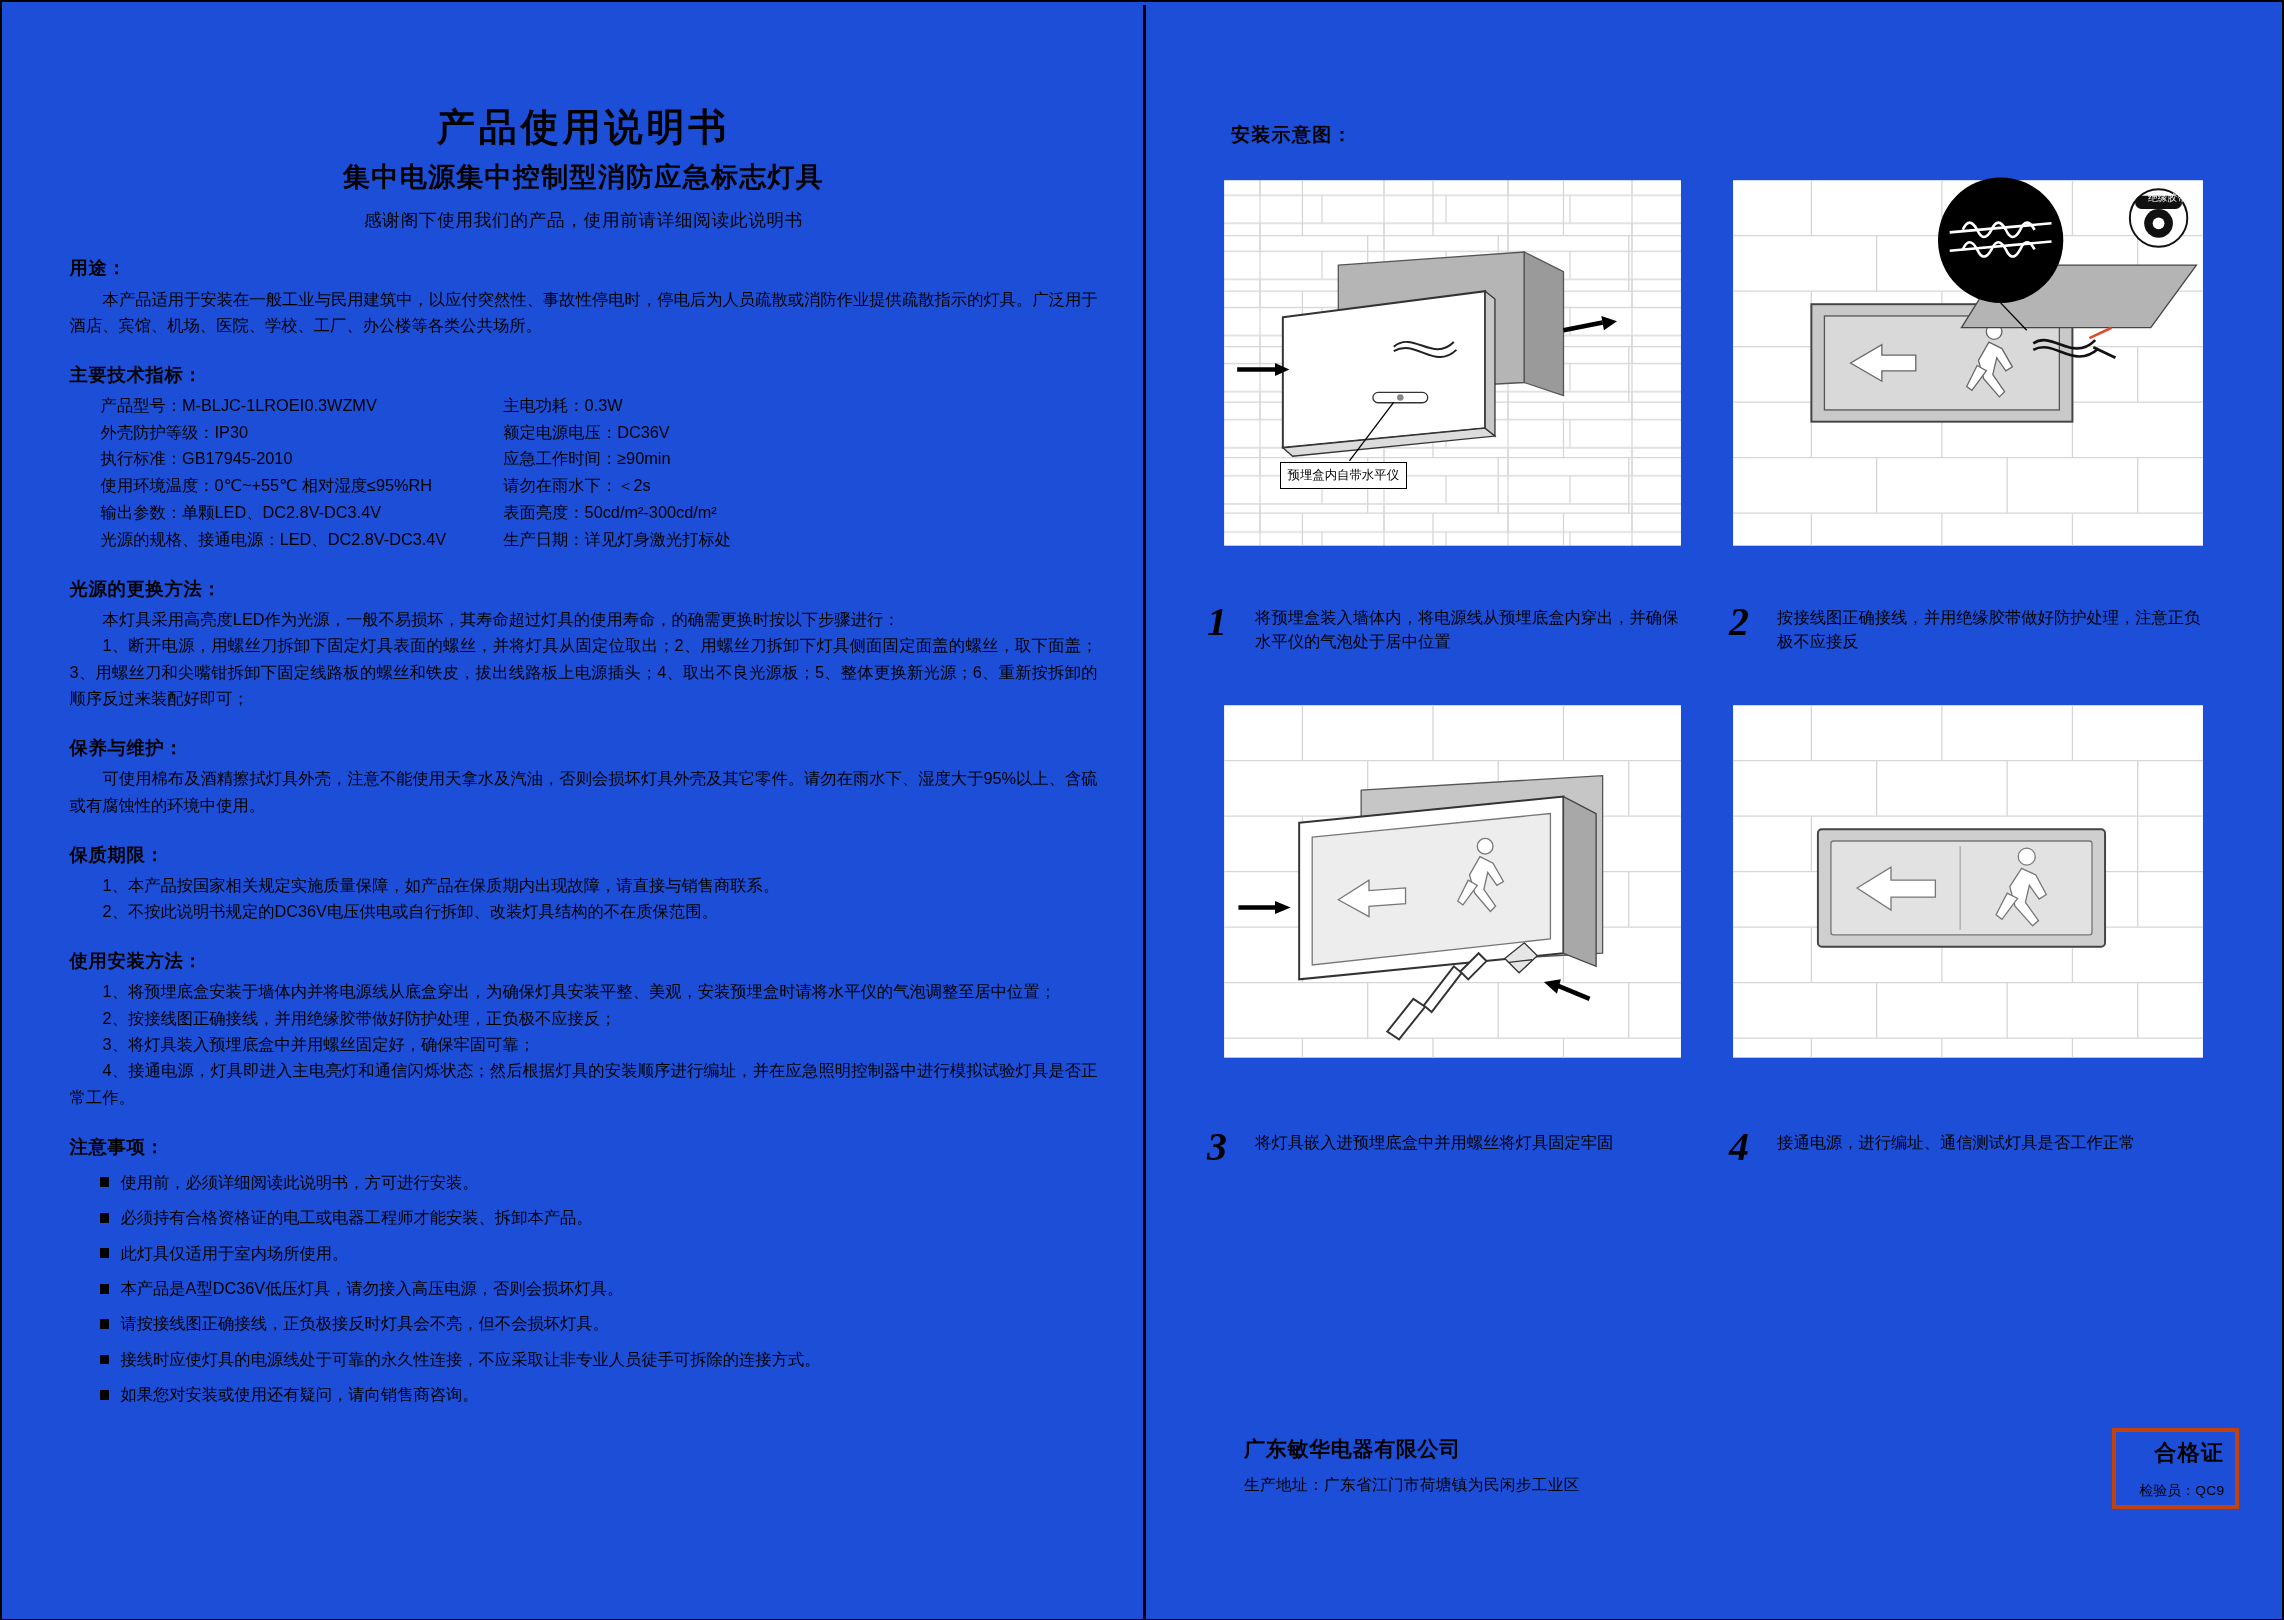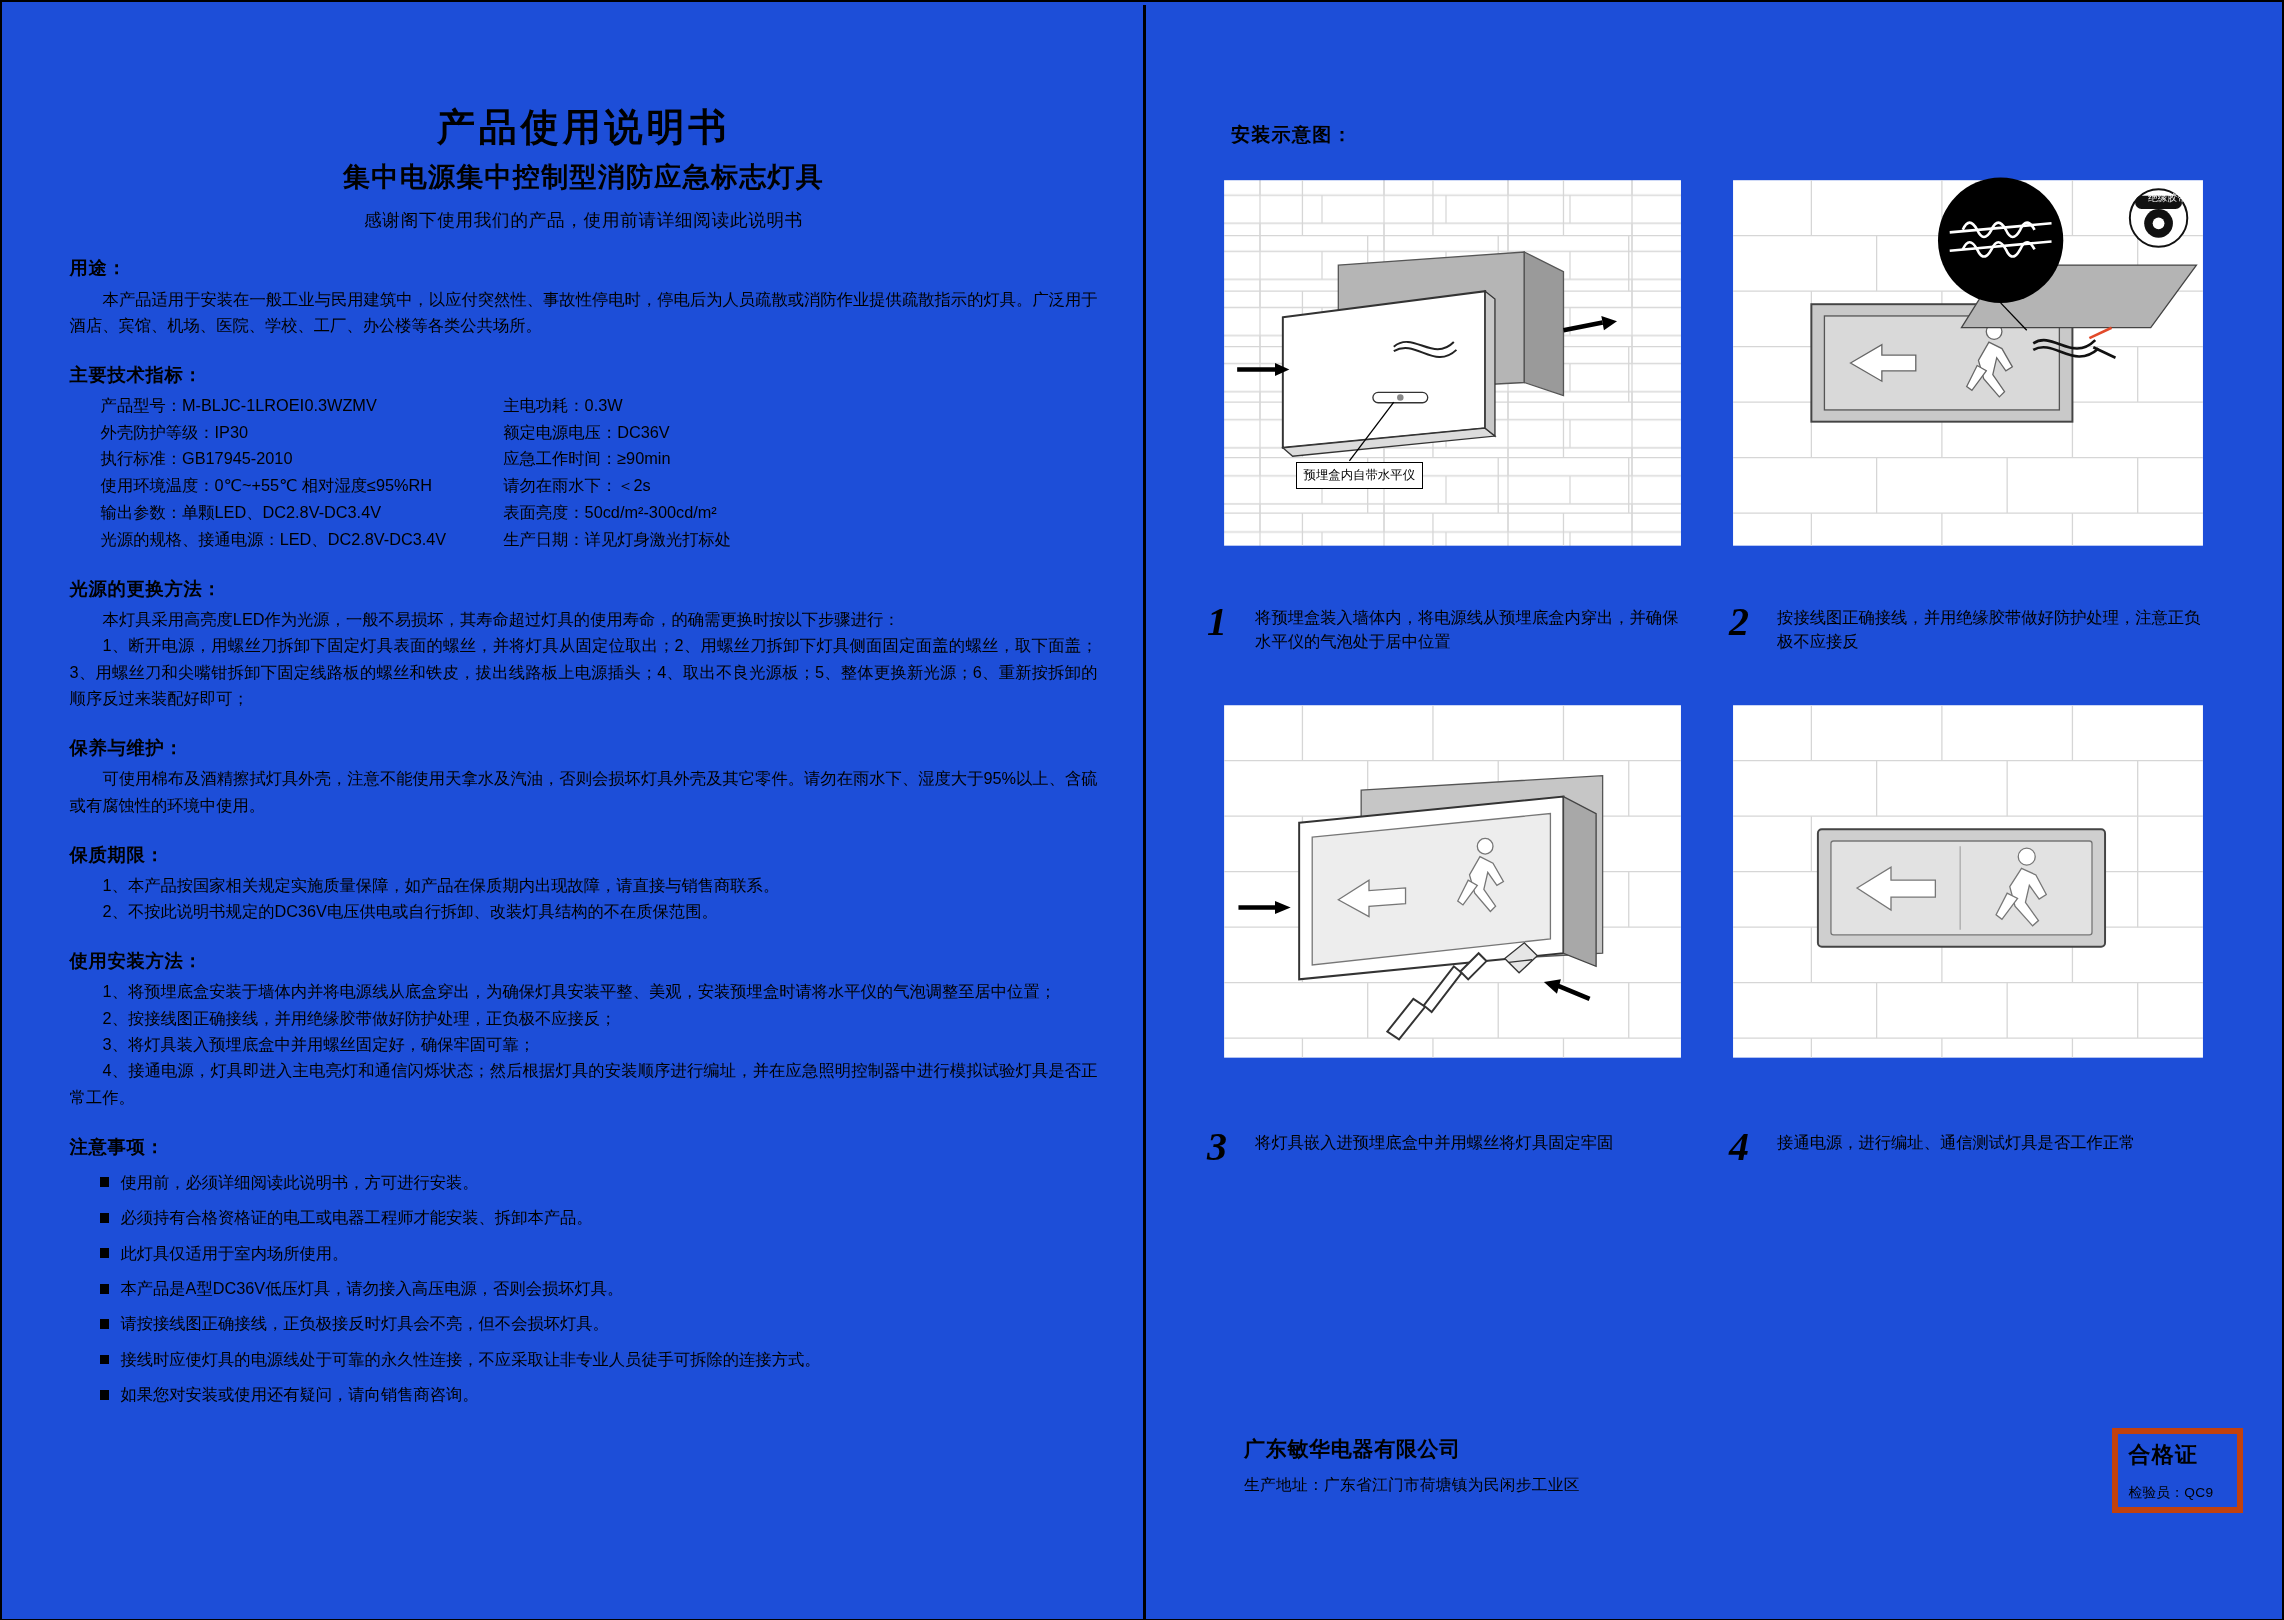--- a/index.html
+++ b/index.html
@@ -114,22 +114,22 @@
   .company{
     position:absolute;left:98px;top:1430px;
     font-size:21px;font-weight:bold;letter-spacing:0.7px;
   }
   .address{
     position:absolute;left:98px;top:1470px;
     font-size:15.7px;letter-spacing:0.3px;
   }
   .cert{
     position:absolute;left:966px;top:1423px;
-    border:6px solid #c2410c;padding:6.5px 10.4px 5.2px 10.4px;
-    text-align:left;width:98px;
+    border:4px solid #c2410c;padding:6.5px 10.4px 5.2px 10.4px;
+    text-align:right;width:98px;
   }
   .cert-title{font-size:22px;font-weight:bold;letter-spacing:1.3px;}
   .cert-sub{font-size:13.7px;margin-top:14px;letter-spacing:0.3px;}
   .label-box{
     position:absolute;
     border:1.3px solid #000;background:#fff;
     font-size:12.4px;padding:3.9px 6.5px;white-space:nowrap;
   }
 </style>
 </head>
@@ -297,21 +297,21 @@
               <rect x="268" y="345" width="84" height="16" rx="8" fill="#fff" stroke="#333" stroke-width="2"></rect>
               <circle cx="310" cy="353" r="5" fill="#888"></circle>
 
               <path d="M60 310 L118 310" stroke="#000" stroke-width="7"></path>
               <path d="M118 300 L140 310 L118 320 Z" fill="#000"></path>
               <path d="M560 250 L620 238" stroke="#000" stroke-width="7"></path>
               <path d="M618 228 L642 236 L622 250 Z" fill="#000"></path>
 
               <line x1="300" y1="360" x2="232" y2="450" stroke="#000" stroke-width="2"></line>
             </svg>
-            <div class="label-box" style="left:98px;top:295px;">预埋盒内自带水平仪</div>
+            <div class="label-box" style="left:82px;top:295px;">预埋盒内自带水平仪</div>
           </div>
           <div class="cap">
             <div class="cap-num">1</div>
             <div class="cap-text">将预埋盒装入墙体内，将电源线从预埋底盒内穿出，并确保水平仪的气泡处于居中位置</div>
           </div>
         </div>
 
         <div class="col-wrap">
           <div class="cell">
             <svg width="496" height="418" viewBox="0 0 760 640">

